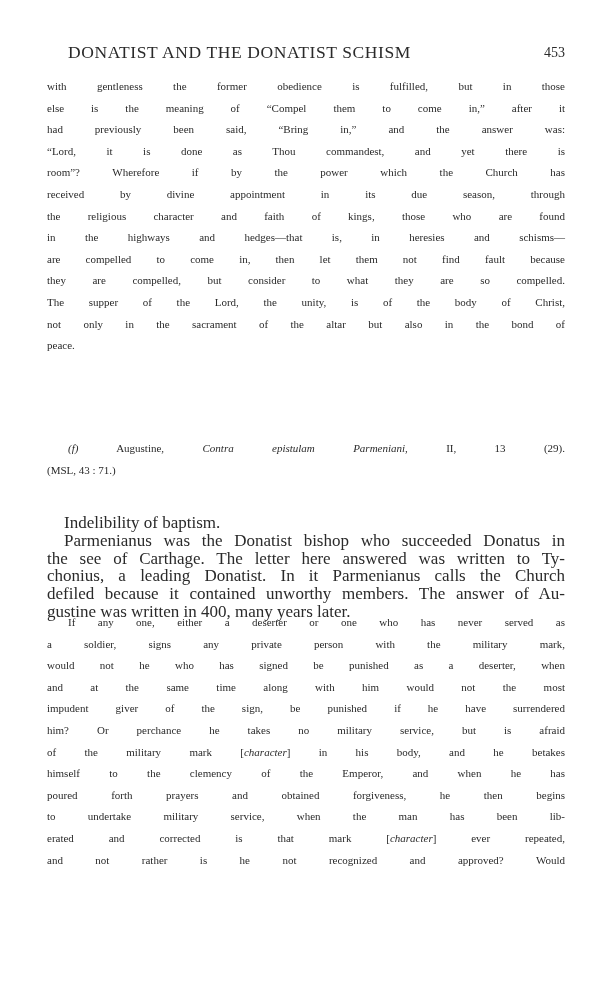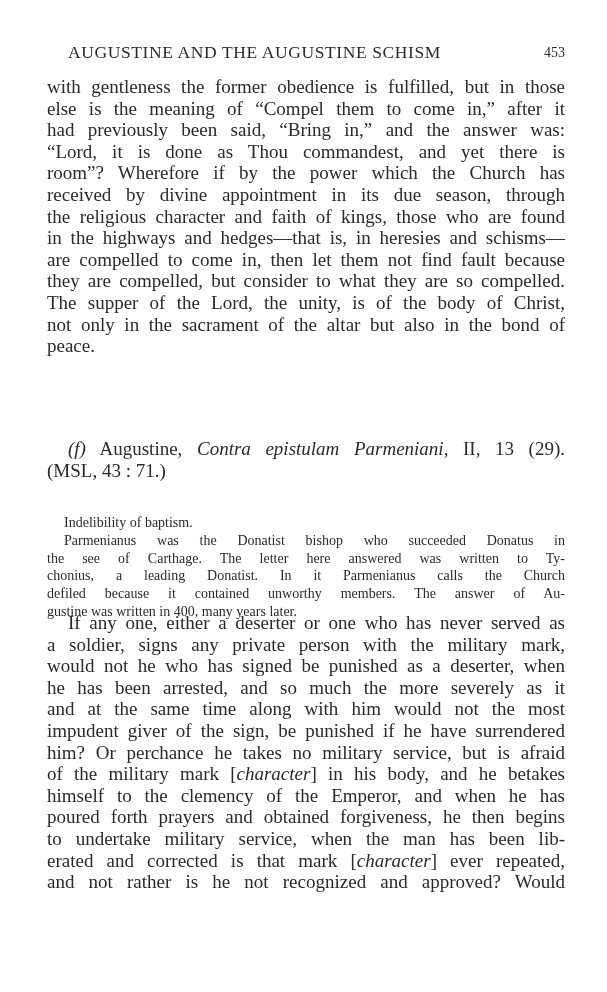--- a/index.html
+++ b/index.html
@@ -8,41 +8,41 @@
       font-family: "Liberation Serif", "DejaVu Serif", serif; color: #2a2a2a;
     }
     .page { position: absolute; left: 47px; top: 0; width: 518px; }
     .running-head {
       position: absolute; top: 42px; left: 21px; width: 497px;
       font-size: 17.5px; letter-spacing: 0.6px; white-space: nowrap;
     }
     .running-head .page-num { position: absolute; right: 0; top: 3px; font-size: 14px; letter-spacing: 0; }
     .body-text {
       position: absolute; left: 0; width: 518px;
-      font-size: 19px; line-height: 21.6px; text-align: justify;
+      font-size: 11px; line-height: 21.6px; text-align: justify;
     }
     .line { display: block; text-align: justify; text-align-last: justify; white-space: nowrap; height: 21.6px; }
     .line.last { text-align-last: left; }
     .block1 { top: 76px; }
     .source { top: 438px; }
     .source .line.first { padding-left: 21px; }
-    .note { top: 514px; font-size: 14px; line-height: 17.8px; }
+    .note { top: 514px; font-size: 17px; line-height: 17.8px; }
     .note .line { height: 17.8px; }
     .note .indent { padding-left: 17px; }
     .block2 { top: 612px; }
     .block2 .line.first { padding-left: 21px; }
     i { font-style: italic; }
   </style>
 </head>
 <body>
 
 <div class="page">
 
   <div class="running-head">
-    <span>AUGUSTINE AND THE AUGUSTINE SCHISM</span>
+    <span>DONATIST AND THE DONATIST SCHISM</span>
     <span class="page-num">453</span>
   </div>
 
   <div class="body-text block1">
     <span class="line">with gentleness the former obedience is fulfilled, but in those</span>
     <span class="line">else is the meaning of “Compel them to come in,” after it</span>
     <span class="line">had previously been said, “Bring in,” and the answer was:</span>
     <span class="line">“Lord, it is done as Thou commandest, and yet there is</span>
     <span class="line">room”?  Wherefore if by the power which the Church has</span>
     <span class="line">received by divine appointment in its due season, through</span>
@@ -66,21 +66,20 @@
     <span class="line">the see of Carthage.  The letter here answered was written to Ty-</span>
     <span class="line">chonius, a leading Donatist.  In it Parmenianus calls the Church</span>
     <span class="line">defiled because it contained unworthy members.  The answer of Au-</span>
     <span class="line last">gustine was written in 400, many years later.</span>
   </div>
 
   <div class="body-text block2">
     <span class="line first">If any one, either a deserter or one who has never served as</span>
     <span class="line">a soldier, signs any private person with the military mark,</span>
     <span class="line">would not he who has signed be punished as a deserter, when</span>
-    <span class="line">he has been arrested, and so much the more severely as it</span>
     <span class="line">and at the same time along with him would not the most</span>
     <span class="line">impudent giver of the sign, be punished if he have surrendered</span>
     <span class="line">him?  Or perchance he takes no military service, but is afraid</span>
     <span class="line"><span>of the military mark [</span><i>character</i><span>] in his body, and he betakes</span></span>
     <span class="line">himself to the clemency of the Emperor, and when he has</span>
     <span class="line">poured forth prayers and obtained forgiveness, he then begins</span>
     <span class="line">to undertake military service, when the man has been lib-</span>
     <span class="line"><span>erated and corrected is that mark [</span><i>character</i><span>] ever repeated,</span></span>
     <span class="line">and not rather is he not recognized and approved?  Would</span>
   </div>

